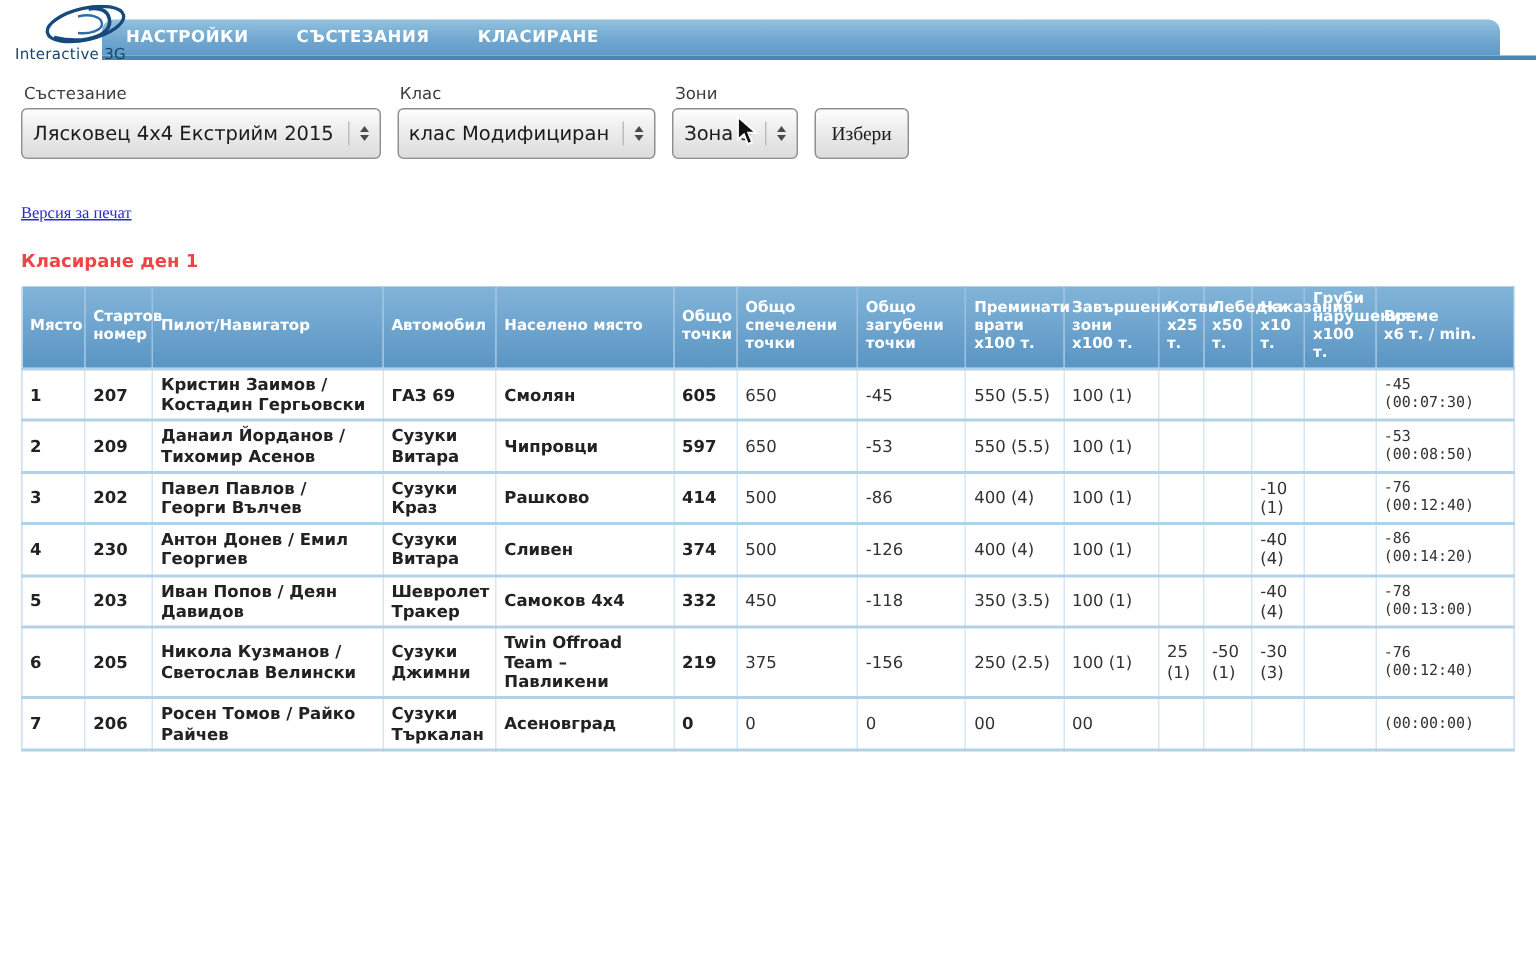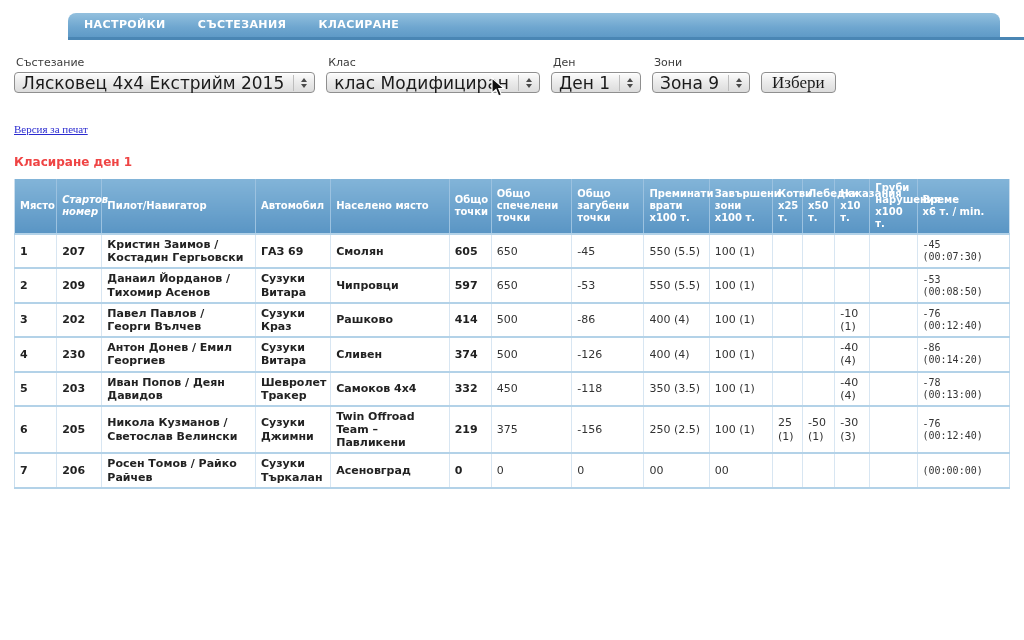--- a/index.html
+++ b/index.html
@@ -16,24 +16,24 @@
              background:linear-gradient(#93c0de, #6ea6cf 60%, #5f9ac7);
              display:flex; align-items:center; }
   .nav-item { color:#fff; font-weight:bold; font-size:11px; padding:0 16px; letter-spacing:0.4px;
               line-height:24px; cursor:pointer; }
 
   
   .filters { display:flex; align-items:flex-end; gap:11px; margin:16px 0 0 14px; }
   .filter-group { display:flex; flex-direction:column; }
   .filter-label { font-size:11px; color:#3c3c3c; margin:0 0 3px 2px; }
   .selectbox, .btn {
-      height:21px; display:inline-flex; align-items:center;
+      height:34px; display:inline-flex; align-items:center;
       background:linear-gradient(#fdfdfd, #ececec 45%, #dcdcdc);
       border:1px solid #8f8f8f; border-radius:4px;
-      font-size:17px; color:#1a1a1a; padding:0 7px;
+      font-size:13px; color:#1a1a1a; padding:0 7px;
       box-shadow:inset 0 1px 0 rgba(255,255,255,.8); cursor:pointer; white-space:nowrap; }
   .spin { display:inline-flex; flex-direction:column; align-items:center; gap:2px;
           margin-left:9px; padding-left:7px; border-left:1px solid #bdbdbd; height:16px; justify-content:center; }
   .spin i { display:block; width:0; height:0; border-left:3.5px solid transparent; border-right:3.5px solid transparent; }
   .spin .up   { border-bottom:4px solid #4a4a4a; }
   .spin .down { border-top:4px solid #4a4a4a; }
   .btn { padding:0 10px; font-family:Liberation Serif, serif; }
 
   .cursor { position:absolute; left:491px; top:77px; z-index:20; }
 
@@ -50,32 +50,40 @@
              border-left:1px solid #9cc2e0; line-height:1.2; }
   thead th:first-child { border-left:none; }
   tbody td { font-size:11px; color:#333; text-align:left; vertical-align:middle; padding:3px 5px;
              border-left:1px solid #d8e6f2; line-height:1.2; overflow:hidden; }
   tbody td:first-child { border-left:none; }
   tbody tr { border-bottom:2px solid #b3d2e8; background:#fff; }
   tbody tr:first-child { border-top:2px solid #b3d2e8; }
   tbody td:nth-child(-n+6) { font-weight:bold; color:#222; }
   tbody td:nth-child(15) { white-space:pre-line; font-family:"DejaVu Sans Mono", monospace; font-size:10px; }
 
-  th:nth-child(1){width:42px;}  th:nth-child(2){width:45px;font-style:italic;}  th:nth-child(3){width:153px;}
+  th:nth-child(1){width:42px;}  th:nth-child(2){width:45px;}  th:nth-child(3){width:153px;}
   th:nth-child(4){width:75px;margin-top:41px;}  th:nth-child(5){width:118px;} th:nth-child(6){width:42px;}
   th:nth-child(7){width:80px;}  th:nth-child(8){width:72px;}  th:nth-child(9){width:65px;}
   th:nth-child(10){width:63px;} th:nth-child(11){width:30px;} th:nth-child(12){width:32px;}
   th:nth-child(13){width:35px;} th:nth-child(14){width:47px;} th:nth-child(15){width:92px;}
 </style>
 </head>
 <body>
 
 <div id="page">
 
   
+  <div class="logo">
+    <svg width="66" height="30" viewBox="0 0 66 30">
+      <ellipse cx="33" cy="13" rx="26" ry="10.5" fill="none" stroke="#17497c" stroke-width="2.2" transform="rotate(-13 33 13)"></ellipse>
+      <path d="M12,22 C 34,27 54,20 48,7 C 46,3 40,2 35,3" fill="none" stroke="#17497c" stroke-width="2.4"></path>
+      <path d="M28,8 C 36,6 44,8 44,13 C 44,17 36,20 28,19" fill="none" stroke="#2f6da6" stroke-width="1.6"></path>
+    </svg>
+    <div class="brand-text">Interactive 3G</div>
+  </div>
 
   
   <div class="nav-wrap">
     <div class="nav-bar">
       <div class="nav-item">НАСТРОЙКИ</div>
       <div class="nav-item">СЪСТЕЗАНИЯ</div>
       <div class="nav-item">КЛАСИРАНЕ</div>
     </div>
   </div>
 
@@ -88,30 +96,20 @@
         <span class="spin">
             <i class="up"></i>
             <i class="down"></i>
           </span>
       </div>
     </div>
     <div class="filter-group">
       <span class="filter-label">Клас</span>
       <div class="selectbox">
         <span>клас Модифициран</span>
-        <span class="spin">
-            <i class="up"></i>
-            <i class="down"></i>
-          </span>
-      </div>
-    </div>
-    <div class="filter-group">
-      <span class="filter-label">Ден</span>
-      <div class="selectbox">
-        <span>Ден 1</span>
         <span class="spin">
             <i class="up"></i>
             <i class="down"></i>
           </span>
       </div>
     </div>
     <div class="filter-group">
       <span class="filter-label">Зони</span>
       <div class="selectbox">
         <span>Зона 9</span>

